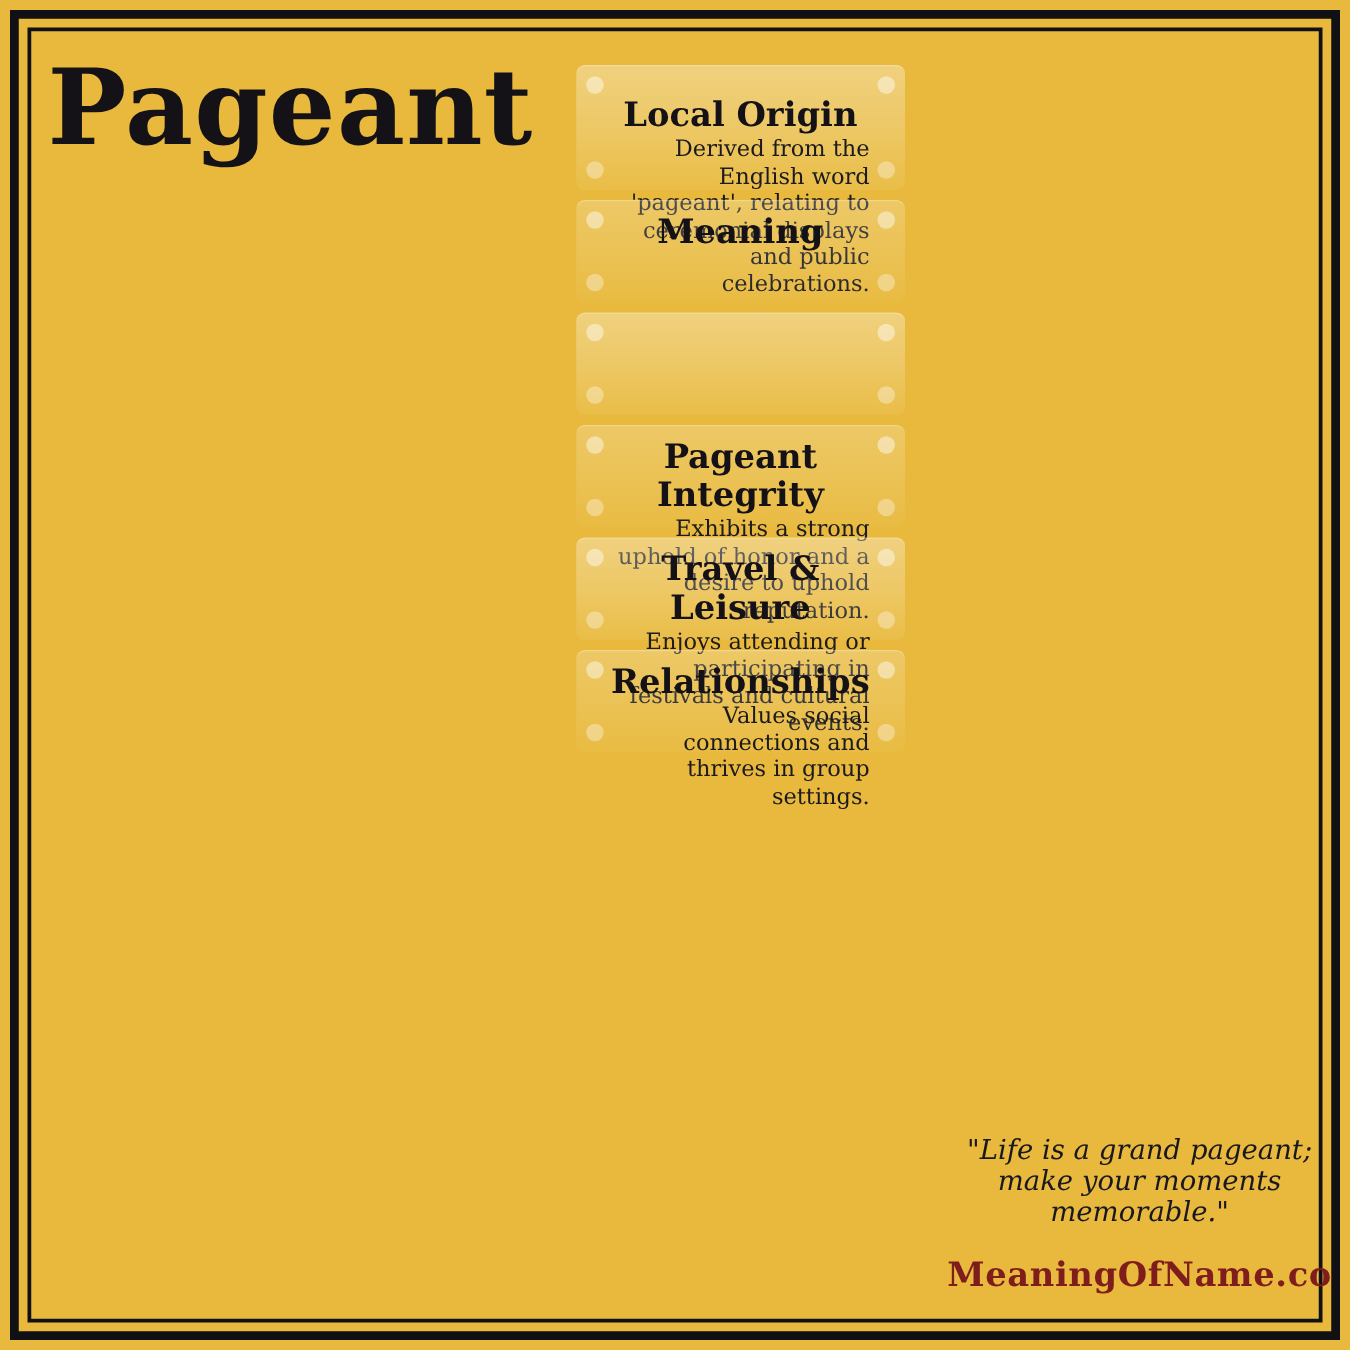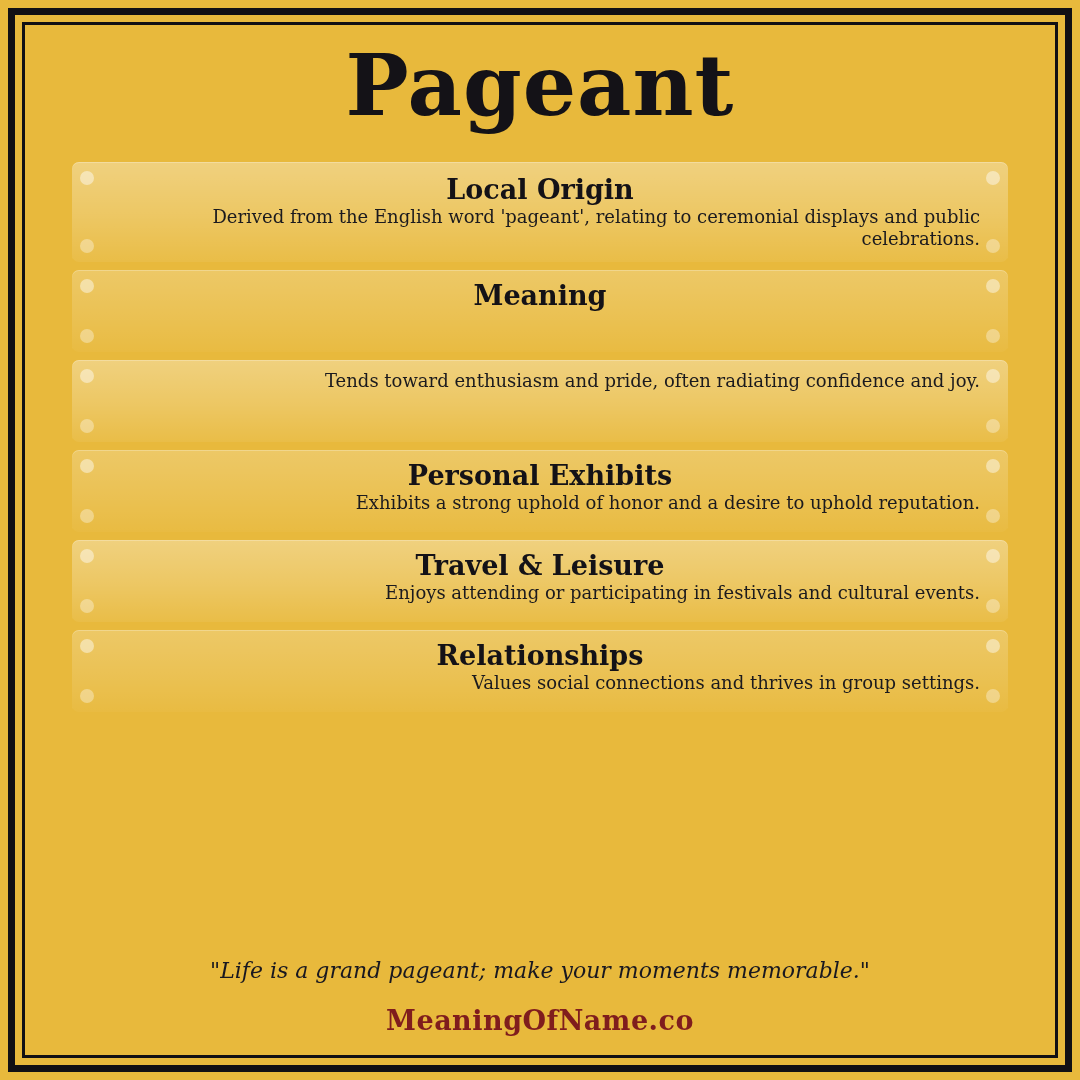--- a/index.html
+++ b/index.html
@@ -40,21 +40,21 @@
     box-sizing: border-box;
   }
   .content {
     position: absolute;
     left: 38px;
     top: 30px;
     right: 38px;
     bottom: 30px;
     box-sizing: border-box;
     display: flex;
-    flex-direction: column;
+    flex-direction: row;
   }
   .title {
     text-align: center;
     font-size: 84px;
     font-weight: bold;
     color: #141217;
     letter-spacing: 1px;
     margin-top: 12px;
     margin-bottom: 10px;
     line-height: 1.05;
@@ -106,21 +106,21 @@
     margin-bottom: 1px;
     font-family: "DejaVu Serif", serif;
   }
   .card-desc {
     text-align: right;
     font-size: 18px;
     color: #1b1a1e;
     line-height: 1.2;
     font-family: "DejaVu Serif", serif;
   }
-  .card.h1 { height: 100px; padding-top: 12px; }
+  .card.h1 { height: 100px; padding-top: 25px; }
   .card.h2 { height: 82px; padding-top: 10px; }
   .footer {
     margin-top: auto;
     text-align: center;
     padding-bottom: 14px;
   }
   .quote {
     font-size: 22px;
     color: #191820;
     margin-bottom: 22px;
@@ -158,27 +158,26 @@
 
       <div class="card h2 alt">
         <span class="dot-bl"></span>
         <span class="dot-br"></span>
         <div class="card-title">Meaning</div>
       </div>
 
       <div class="card h2">
         <span class="dot-bl"></span>
         <span class="dot-br"></span>
-        <div class="card-desc">Tends toward enthusiasm and pride, often radiating confidence and joy.</div>
       </div>
 
       <div class="card h2 alt">
         <span class="dot-bl"></span>
         <span class="dot-br"></span>
-        <div class="card-title">Personal Exhibits</div>
+        <div class="card-title">Pageant Integrity</div>
         <div class="card-desc">Exhibits a strong uphold of honor and a desire to uphold reputation.</div>
       </div>
 
 
       <div class="card h2">
         <span class="dot-bl"></span>
         <span class="dot-br"></span>
         <div class="card-title">Travel &amp; Leisure</div>
         <div class="card-desc">Enjoys attending or participating in festivals and cultural events.</div>
       </div>

